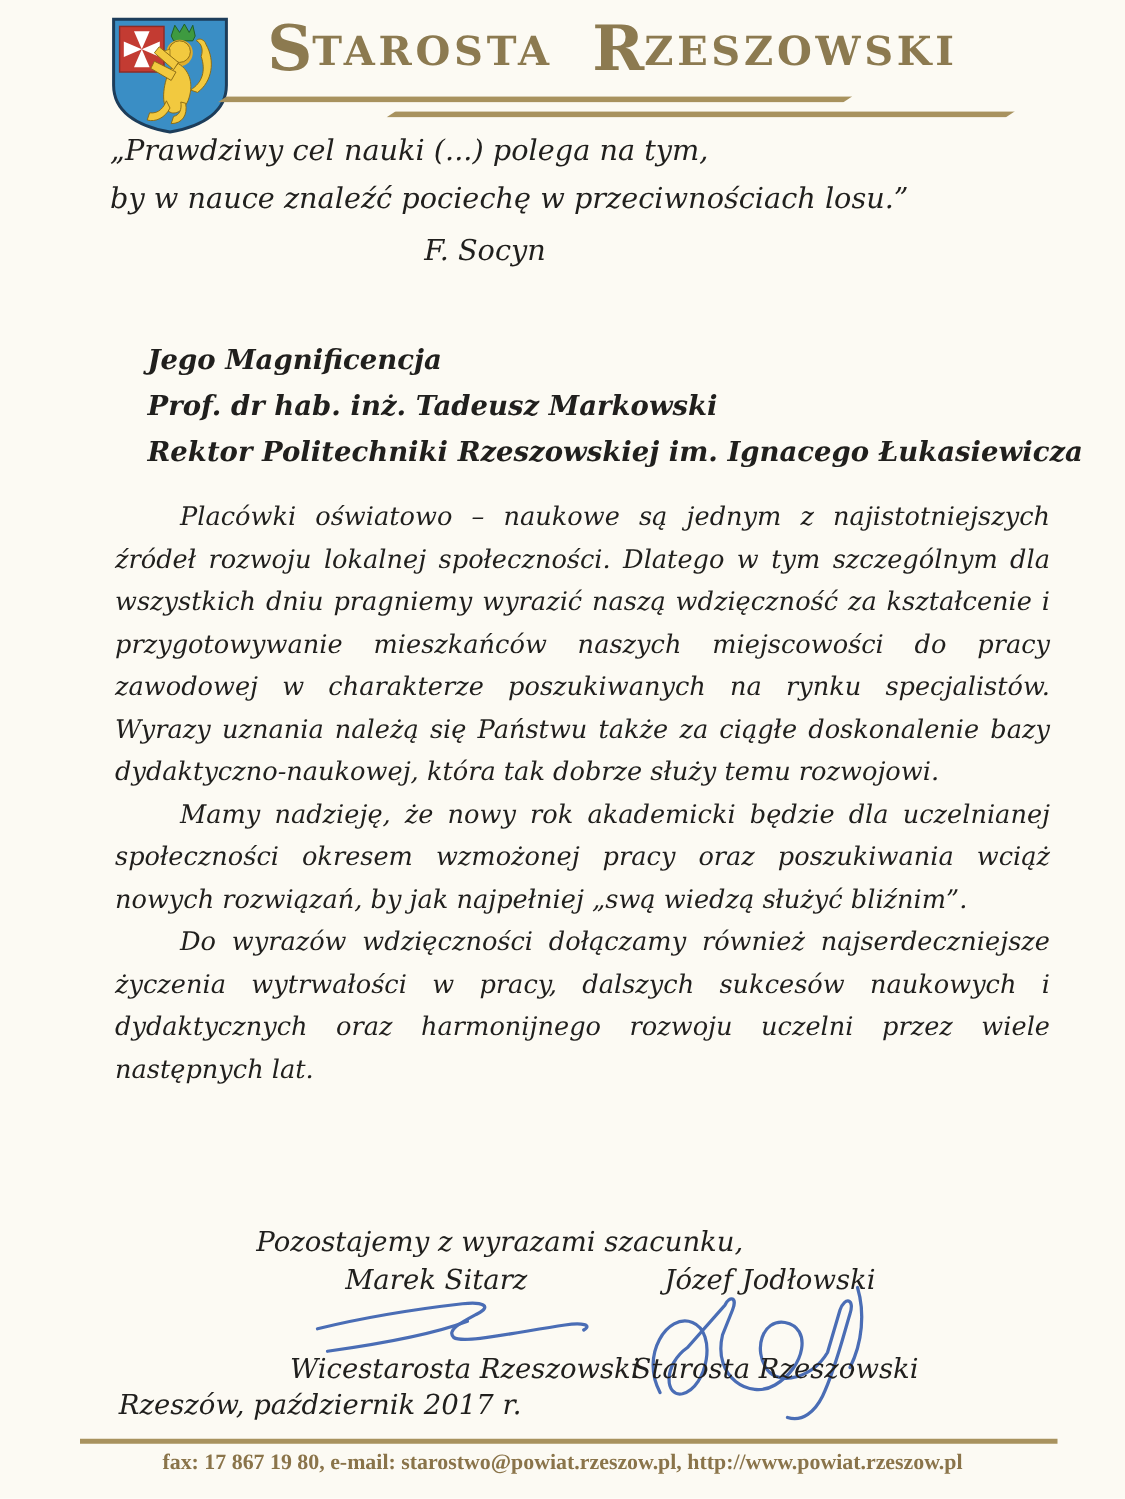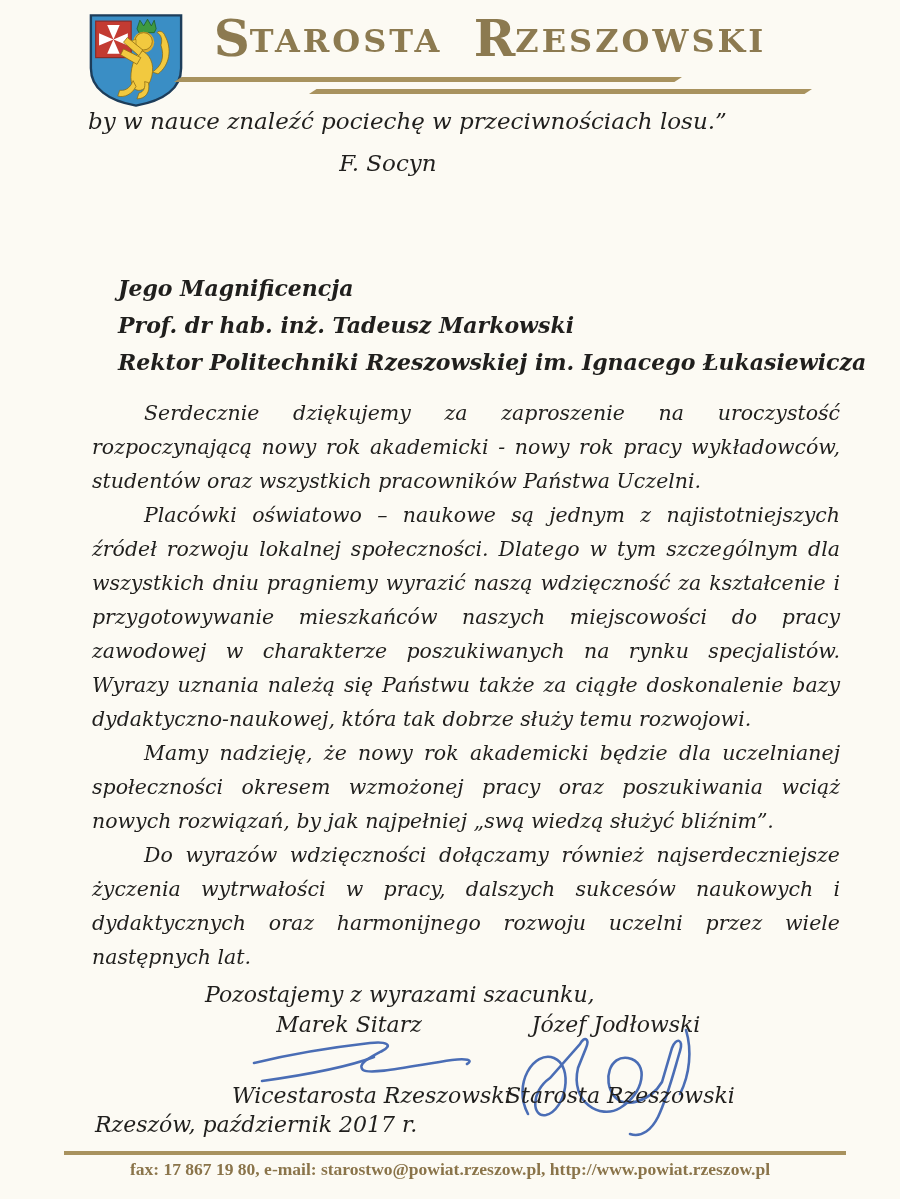--- a/index.html
+++ b/index.html
@@ -94,32 +94,32 @@
 
   <div class="title">
     <span class="word"><span class="initial">S</span><span class="rest">TAROSTA</span></span>
     <span class="word"><span class="initial">R</span><span class="rest">ZESZOWSKI</span></span>
   </div>
 
   <div class="bar bar1"></div>
   <div class="bar bar2"></div>
 
   <div class="quote">
+    <div class="qline">„Prawdziwy cel nauki (...) polega na tym,</div>
     <div class="qline">by w nauce znaleźć pociechę w przeciwnościach losu.”</div>
     <div class="attr">F. Socyn</div>
   </div>
 
   <div class="addr">
     <div class="aline">Jego Magnificencja</div>
     <div class="aline">Prof. dr hab. inż. Tadeusz Markowski</div>
     <div class="aline">Rektor Politechniki Rzeszowskiej im. Ignacego Łukasiewicza</div>
   </div>
 
   <div class="body">
-    <p>Serdecznie dziękujemy za zaproszenie na uroczystość rozpoczynającą nowy rok akademicki - nowy rok pracy wykładowców, studentów oraz wszystkich pracowników Państwa Uczelni.</p>
     <p>Placówki oświatowo – naukowe są jednym z najistotniejszych źródeł rozwoju lokalnej społeczności. Dlatego w tym szczególnym dla wszystkich dniu pragniemy wyrazić naszą wdzięczność za kształcenie i przygotowywanie mieszkańców naszych miejscowości do pracy zawodowej w charakterze poszukiwanych na rynku specjalistów. Wyrazy uznania należą się Państwu także za ciągłe doskonalenie bazy dydaktyczno-naukowej, która tak dobrze służy temu rozwojowi.</p>
     <p>Mamy nadzieję, że nowy rok akademicki będzie dla uczelnianej społeczności okresem wzmożonej pracy oraz poszukiwania wciąż nowych rozwiązań, by jak najpełniej „swą wiedzą służyć bliźnim”.</p>
     <p>Do wyrazów wdzięczności dołączamy również najserdeczniejsze życzenia wytrwałości w pracy, dalszych sukcesów naukowych i dydaktycznych oraz harmonijnego rozwoju uczelni przez wiele następnych lat.</p>
   </div>
 
   <div class="closing">Pozostajemy z wyrazami szacunku,</div>
 
   <div class="sig-name sig-name-left">Marek Sitarz</div>
   <div class="sig-name sig-name-right">Józef Jodłowski</div>
 

